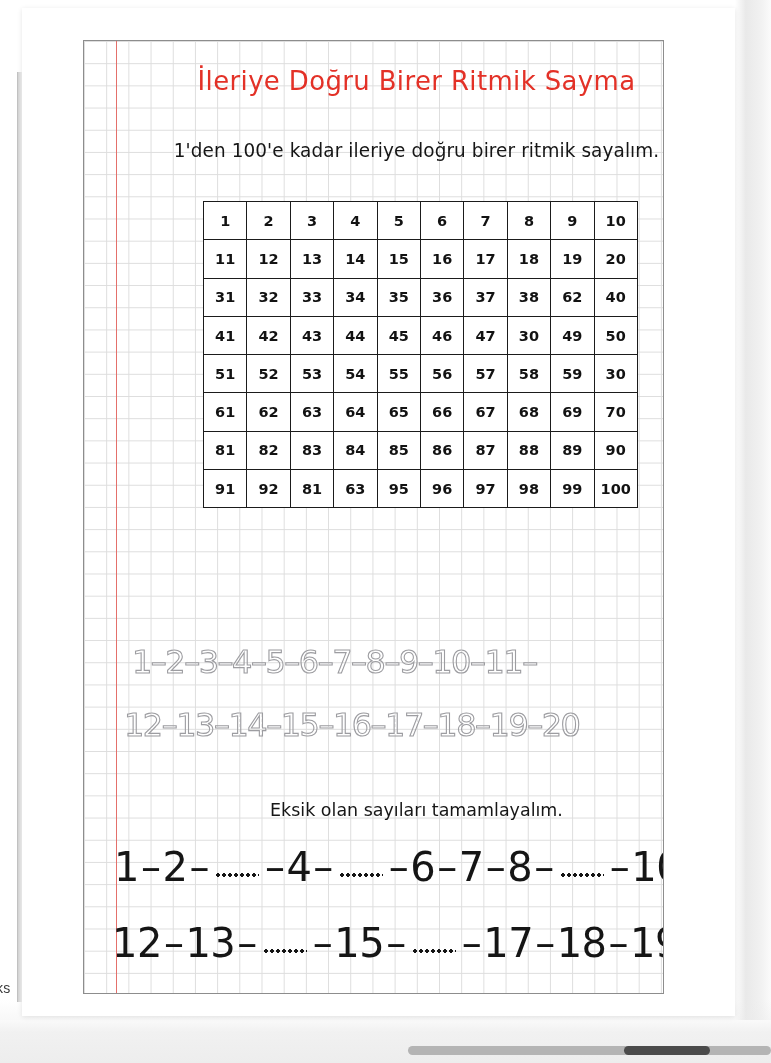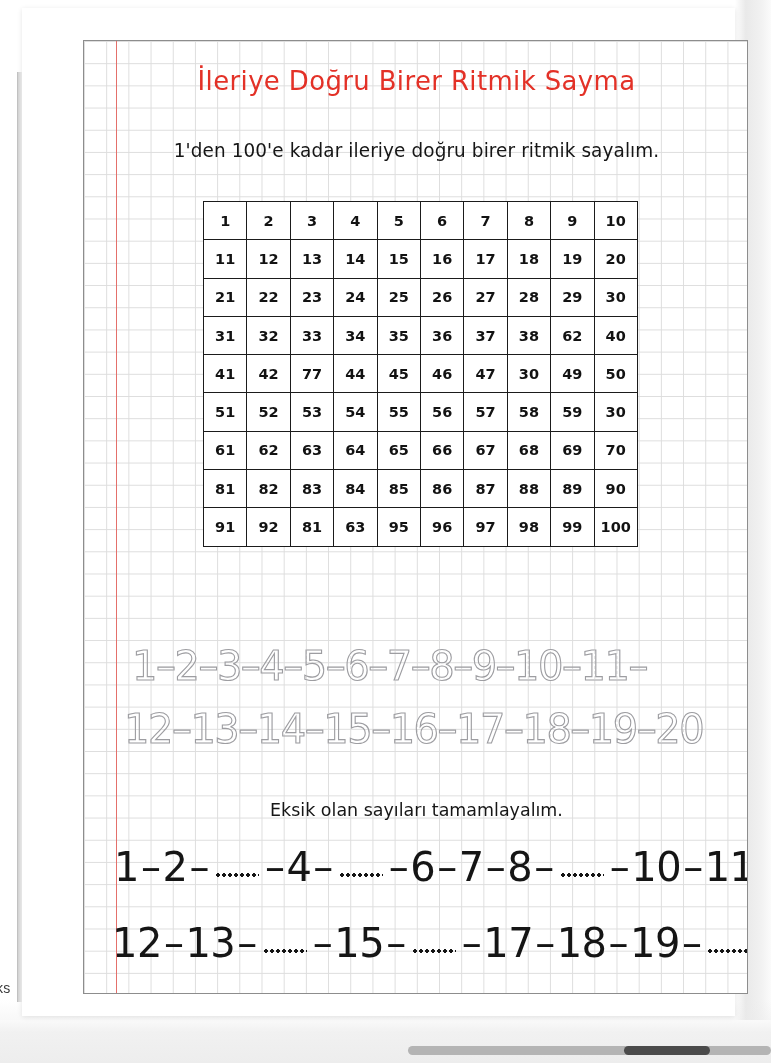--- a/index.html
+++ b/index.html
@@ -68,21 +68,21 @@
     left: 22px; top: 8px;
     width: 713px; height: 1008px;
     background: #ffffff;
     box-shadow: 0 1px 5px rgba(0,0,0,.10);
   }
 
   
   .worksheet {
     position: absolute;
     left: 61px; top: 32px;
-    width: 665px; height: 954px;
+    width: 581px; height: 954px;
     background-color: #ffffff;
     background-image:
       linear-gradient(to right, #dddddd 1px, transparent 1px),
       linear-gradient(to bottom, #dddddd 1px, transparent 1px);
     background-size: 22.2px 22.2px;
     background-position: 0 0;
     border: 1.5px solid #8d8d8d;
     box-sizing: border-box;
     overflow: hidden;
   }
@@ -150,21 +150,21 @@
     font-size: 14.5px;
     color: #121212;
     padding: 0;
     background: #ffffff;
   }
 
   
   .trace-line {
     position: absolute;
     color: #b9b9bb;
-    font-size: 40px;
+    font-size: 32px;
     line-height: 1;
     font-family: "DejaVu Sans", sans-serif;
     white-space: nowrap;
     letter-spacing: -1.5px;
     -webkit-text-stroke: 0.3px #c9c9cb;
   }
   .trace-1 { left: 48px; top: 605px; }
   .trace-2 { left: 40px; top: 668px; }
   
   .trace-line .glyph {
@@ -267,47 +267,35 @@
               <td>13</td>
               <td>14</td>
               <td>15</td>
               <td>16</td>
               <td>17</td>
               <td>18</td>
               <td>19</td>
               <td>20</td>
             </tr>
             <tr>
-              <td>21</td>
-              <td>22</td>
-              <td>23</td>
-              <td>24</td>
-              <td>25</td>
-              <td>26</td>
-              <td>27</td>
-              <td>28</td>
-              <td>29</td>
-              <td>30</td>
-            </tr>
-            <tr>
               <td>31</td>
               <td>32</td>
               <td>33</td>
               <td>34</td>
               <td>35</td>
               <td>36</td>
               <td>37</td>
               <td>38</td>
               <td>62</td>
               <td>40</td>
             </tr>
             <tr>
               <td>41</td>
               <td>42</td>
-              <td>77</td>
+              <td>43</td>
               <td>44</td>
               <td>45</td>
               <td>46</td>
               <td>47</td>
               <td>30</td>
               <td>49</td>
               <td>50</td>
             </tr>
             <tr>
               <td>51</td>

